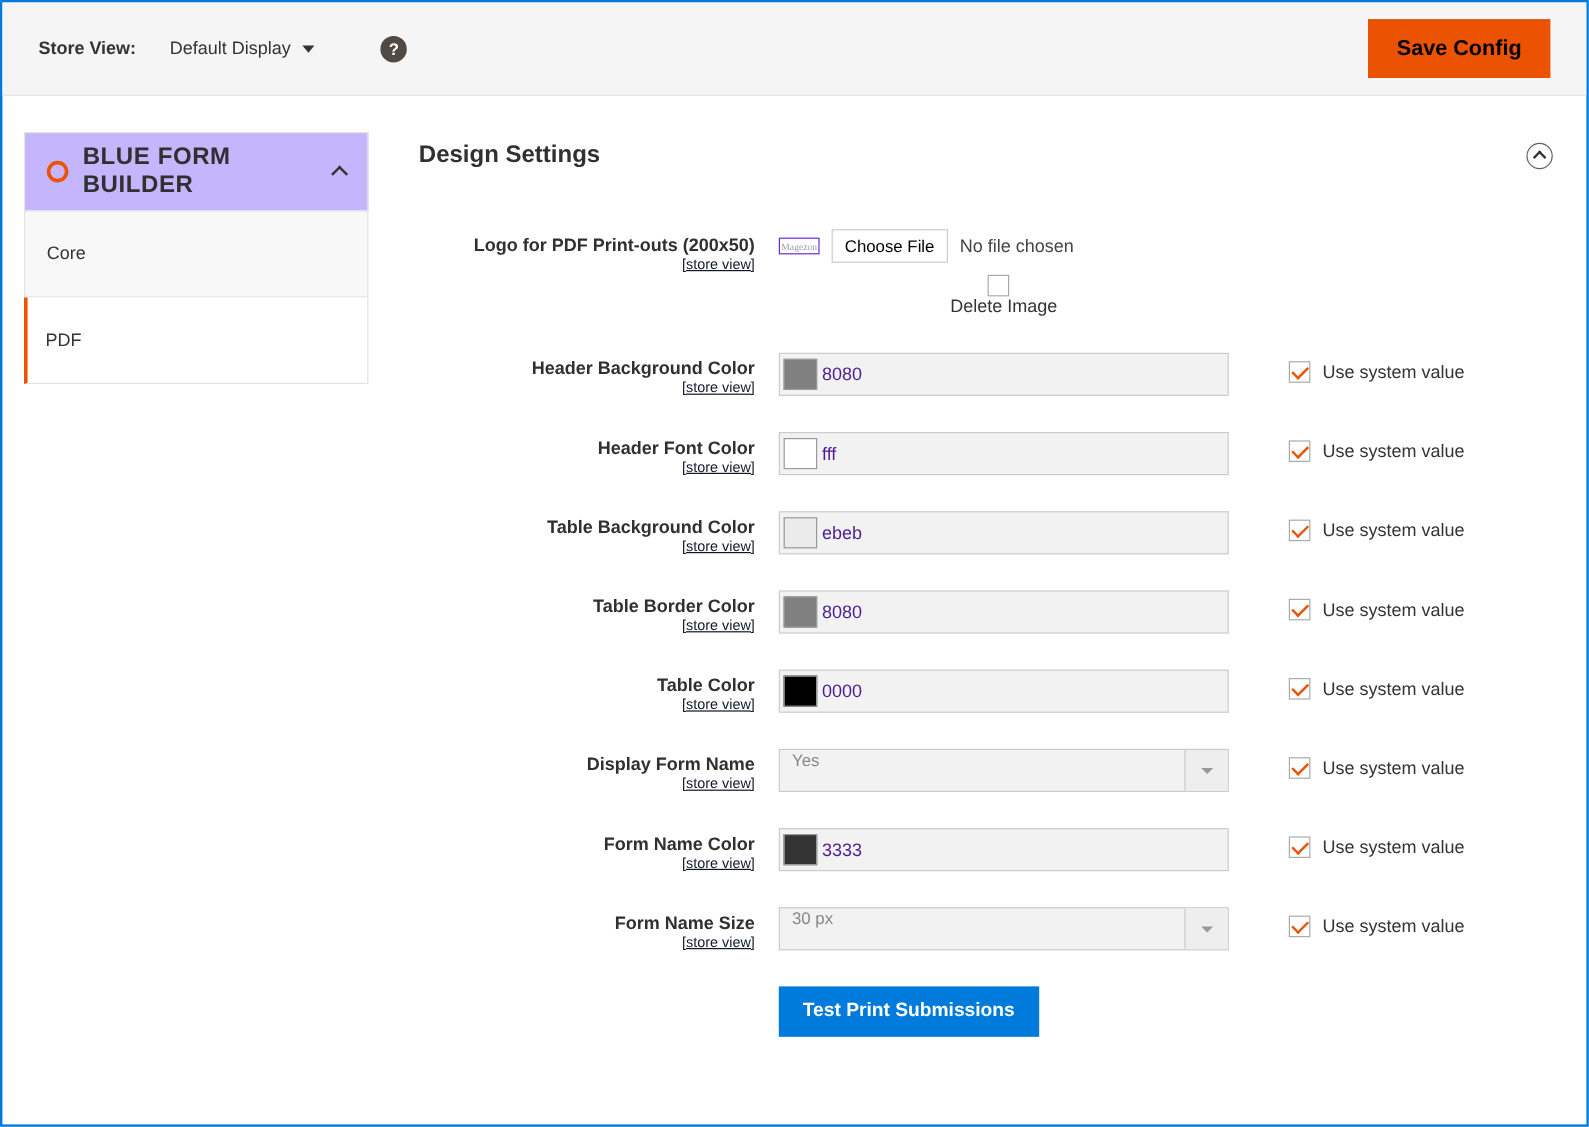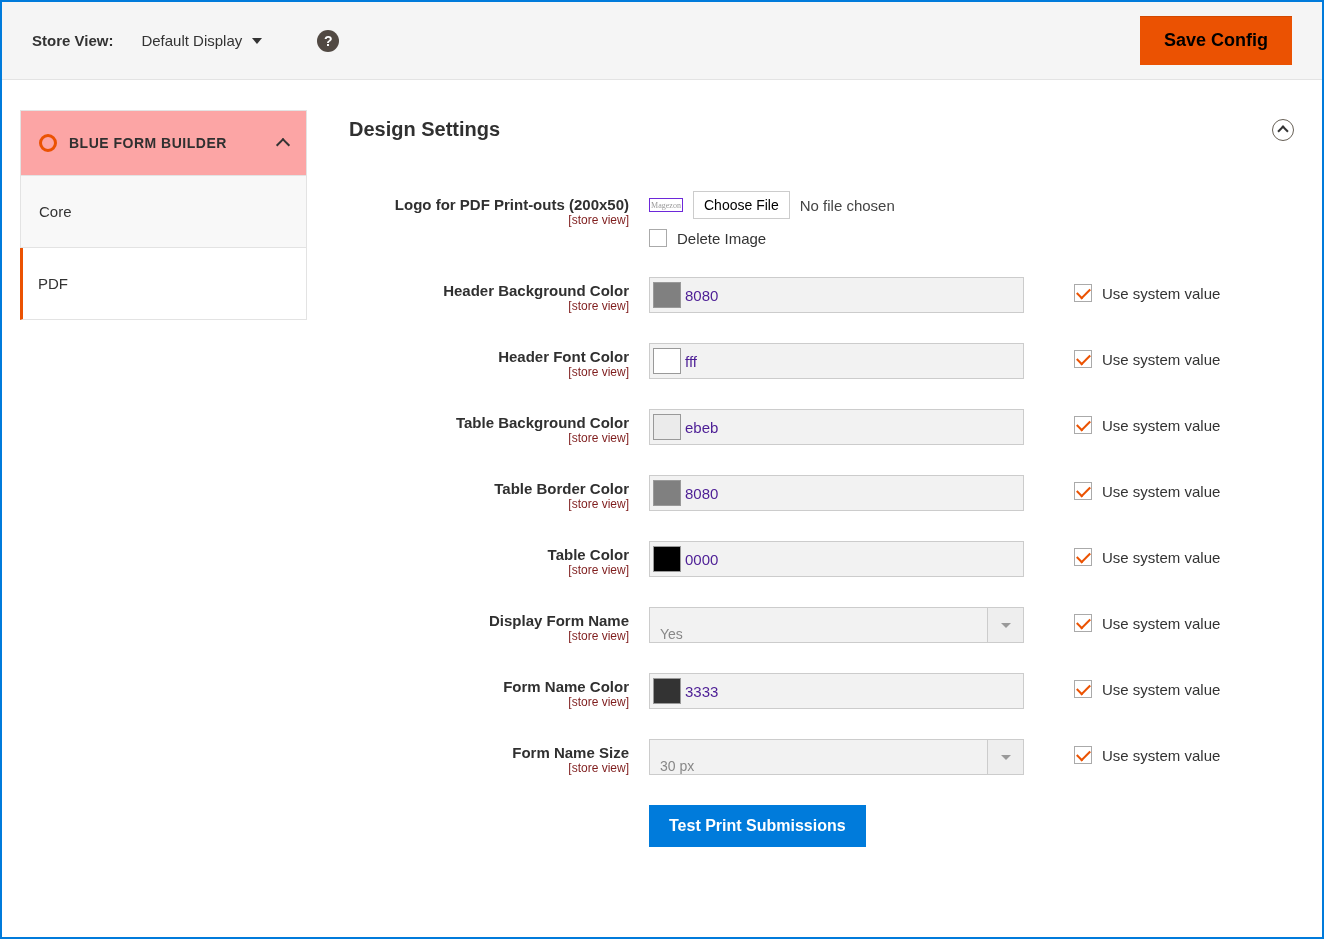--- a/index.html
+++ b/index.html
@@ -65,28 +65,28 @@
   }
   .content {
     display: flex;
     padding: 30px 18px 0 18px;
   }
   .sidebar {
     width: 287px;
     flex-shrink: 0;
   }
   .sb-header {
-    background: #fca5a5;
+    background: #c4b5fd;
     border: 1px solid #e3e3e3;
     height: 66px;
     display: flex;
     align-items: center;
     padding: 0 18px;
     font-weight: 700;
-    font-size: 14px;
+    font-size: 20px;
     letter-spacing: .5px;
     color: #303030;
     position: relative;
   }
   .sb-circle {
     width: 18px; height: 18px;
     border: 3px solid #eb5202;
     border-radius: 50%;
     margin-right: 12px;
   }
@@ -157,21 +157,22 @@
     padding-right: 20px;
     padding-top: 5px;
   }
   .label-main {
     font-size: 15px;
     font-weight: 600;
     color: #303030;
   }
   .label-scope {
     font-size: 12px;
-    color: #7f1d1d;
+    color: #0f172a;
+    text-decoration: underline;
   }
   .ctrl-col {
     width: 375px;
   }
   .sys-col {
     padding-left: 50px;
     padding-top: 7px;
     display: flex;
     align-items: center;
   }
@@ -190,21 +191,21 @@
     margin-right: 4px;
   }
   .color-text {
     font-size: 15px;
   }
   .select {
     background: #f2f2f2;
     border: 1px solid #ccc;
     height: 36px;
     display: flex;
-    align-items: flex-end;
+    align-items: flex-start;
     padding: 0 10px;
     color: #888;
     position: relative;
   }
   .select-arrow {
     position: absolute;
     right: 0; top: 0;
     width: 36px; height: 100%;
     background: #eee;
     border-left: 1px solid #ccc;
@@ -255,20 +256,21 @@
     background: #fff;
     border: 1px solid #ccc;
     padding: 5px 10px;
     font-size: 14px;
   }
   .no-file { color: #444; font-size: 15px; }
   .delete-row {
     display: flex;
     align-items: center;
     margin-top: 10px;
+    flex-direction: column;
   }
   .test-btn {
     background: #007bdb;
     color: #fff;
     border: none;
     font-weight: 600;
     font-size: 16px;
     padding: 12px 20px;
     cursor: pointer;
   }

